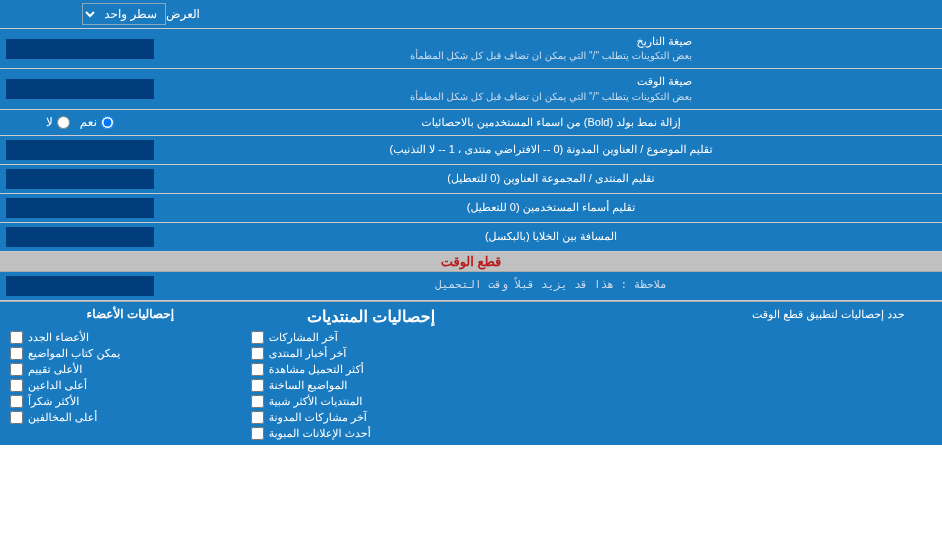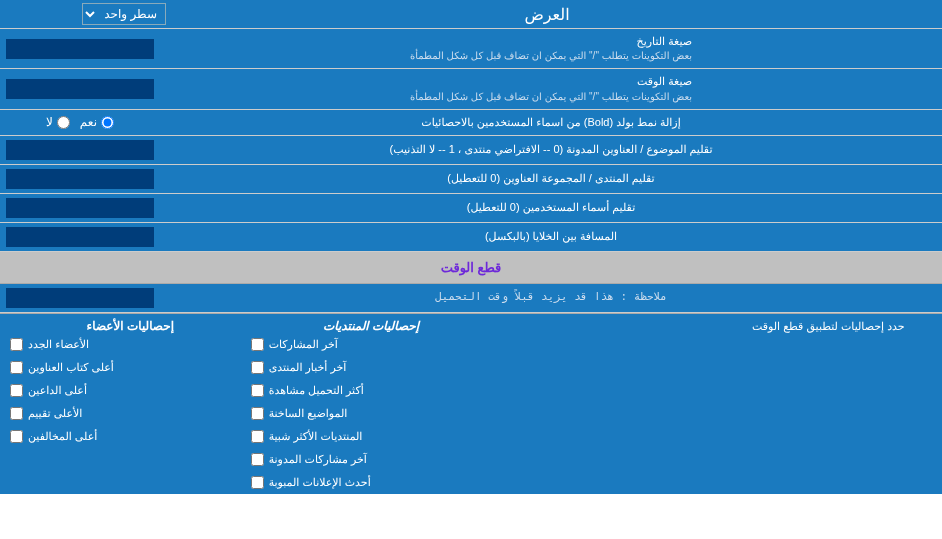--- a/index.html
+++ b/index.html
@@ -65,24 +65,24 @@
     .radio-cell label {
       color: #fff;
       font-size: 12px;
       display: flex;
       align-items: center;
       gap: 4px;
     }
 
     .section-header {
       background: #c0c0c0;
-      color: #6d28d9;
+      color: #b91c1c;
       font-weight: bold;
       text-align: center;
-      padding: 8px;
+      padding: 2px;
       width: 100%;
       font-size: 13px;
       border-bottom: 1px solid #aaa;
     }
 
     .bottom-section {
       display: flex;
       width: 100%;
       border-top: 1px solid #aaa;
     }
@@ -97,21 +97,21 @@
       align-items: flex-start;
       justify-content: flex-end;
       min-width: 200px;
       flex: 0 0 200px;
     }
 
     .bottom-col {
       flex: 1;
       display: flex;
       flex-direction: column;
-      gap: 10px;
+      gap: 3px;
     }
 
     .bottom-item {
       display: flex;
       align-items: center;
       gap: 5px;
       color: #fff;
       font-size: 11px;
       justify-content: flex-end;
     }
@@ -120,22 +120,22 @@
       background: #1a7abf;
       display: flex;
       align-items: center;
       padding: 3px 6px;
       width: 100%;
       border-bottom: 1px solid #ccc;
     }
 
     .top-label {
       color: #fff;
-      font-size: 16px;
-      text-align: center;
+      font-size: 12px;
+      text-align: left;
       flex: 1;
       padding-right: 8px;
     }
 
     .top-select {
       min-width: 160px;
     }
 
     .top-select select {
       background: #1a7abf;
@@ -236,21 +236,21 @@
 </div>
 
 <div class="bottom-section">
 
   <div class="bottom-label">حدد إحصاليات لتطبيق قطع الوقت</div>
 
   <div style="flex:1;background:#1a7abf;padding:5px 10px;">
 
     <div style="display:flex;margin-bottom:5px;">
       <div style="flex:1;"></div>
-      <div style="flex:1;color:#fff;font-weight:bold;font-size:12px;text-align:center;font-style:italic;">إحصاليات المنتديات</div>
+      <div style="flex:1;color:#fff;font-weight:bold;font-size:16px;text-align:center;">إحصاليات المنتديات</div>
       <div style="flex:1;color:#fff;font-weight:bold;font-size:12px;text-align:center;">إحصاليات الأعضاء</div>
     </div>
 
     <div style="display:flex;gap:0;">
 
       <div style="flex:1;"></div>
 
       <div class="bottom-col">
         <div class="bottom-item">
           <span>آخر المشاركات</span>
@@ -281,29 +281,33 @@
           <input type="checkbox" style="">
         </div>
       </div>
 
       <div class="bottom-col">
         <div class="bottom-item">
           <span>الأعضاء الجدد</span>
           <input type="checkbox" style="">
         </div>
         <div class="bottom-item">
-          <span>أعلى كتاب العناوين</span>
+          <span>يمكن كتاب المواضيع</span>
+          <input type="checkbox" style="">
+        </div>
+        <div class="bottom-item">
+          <span>الأعلى تقييم</span>
           <input type="checkbox" style="">
         </div>
         <div class="bottom-item">
           <span>أعلى الداعين</span>
           <input type="checkbox" style="">
         </div>
         <div class="bottom-item">
-          <span>الأعلى تقييم</span>
+          <span>الأكثر شكراً</span>
           <input type="checkbox" style="">
         </div>
         <div class="bottom-item">
           <span>أعلى المخالفين</span>
           <input type="checkbox" style="">
         </div>
       </div>
     </div>
   </div>
 </div>

